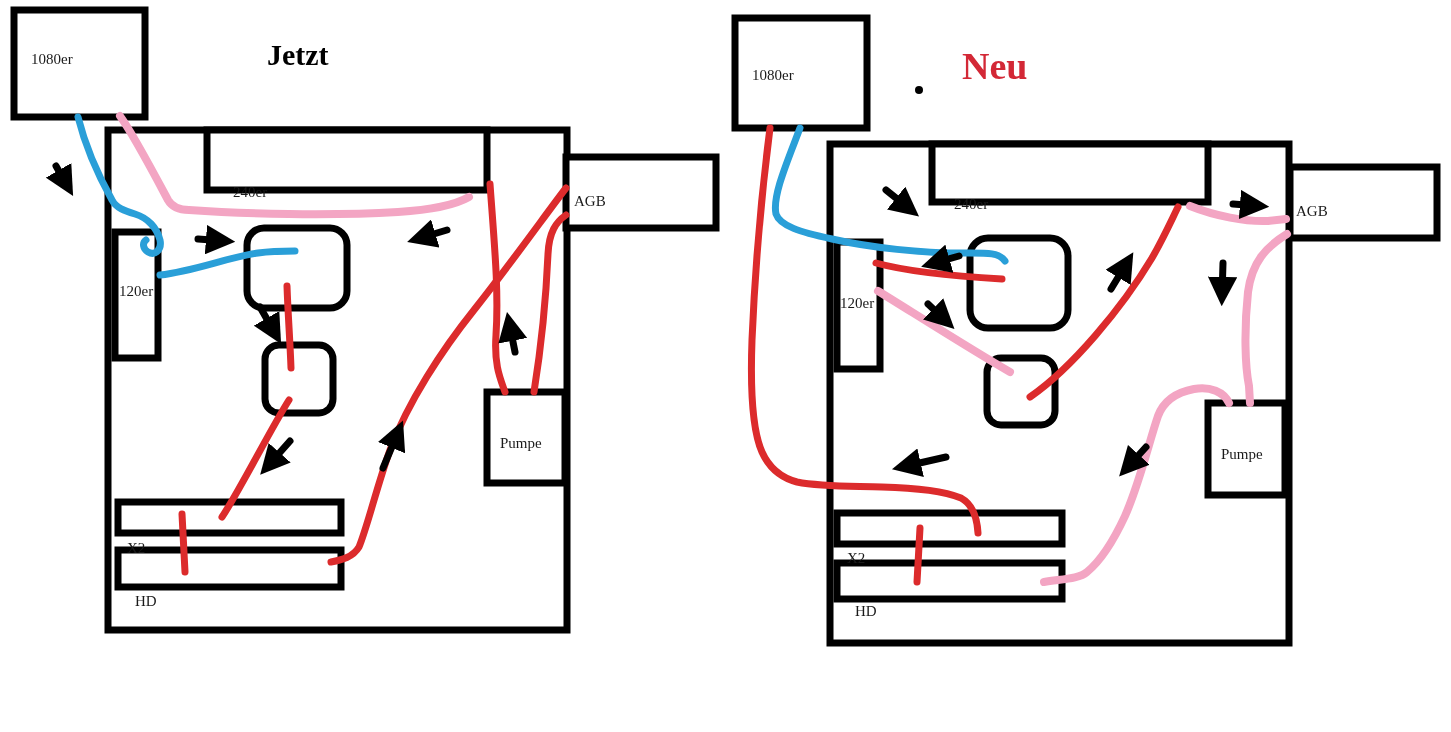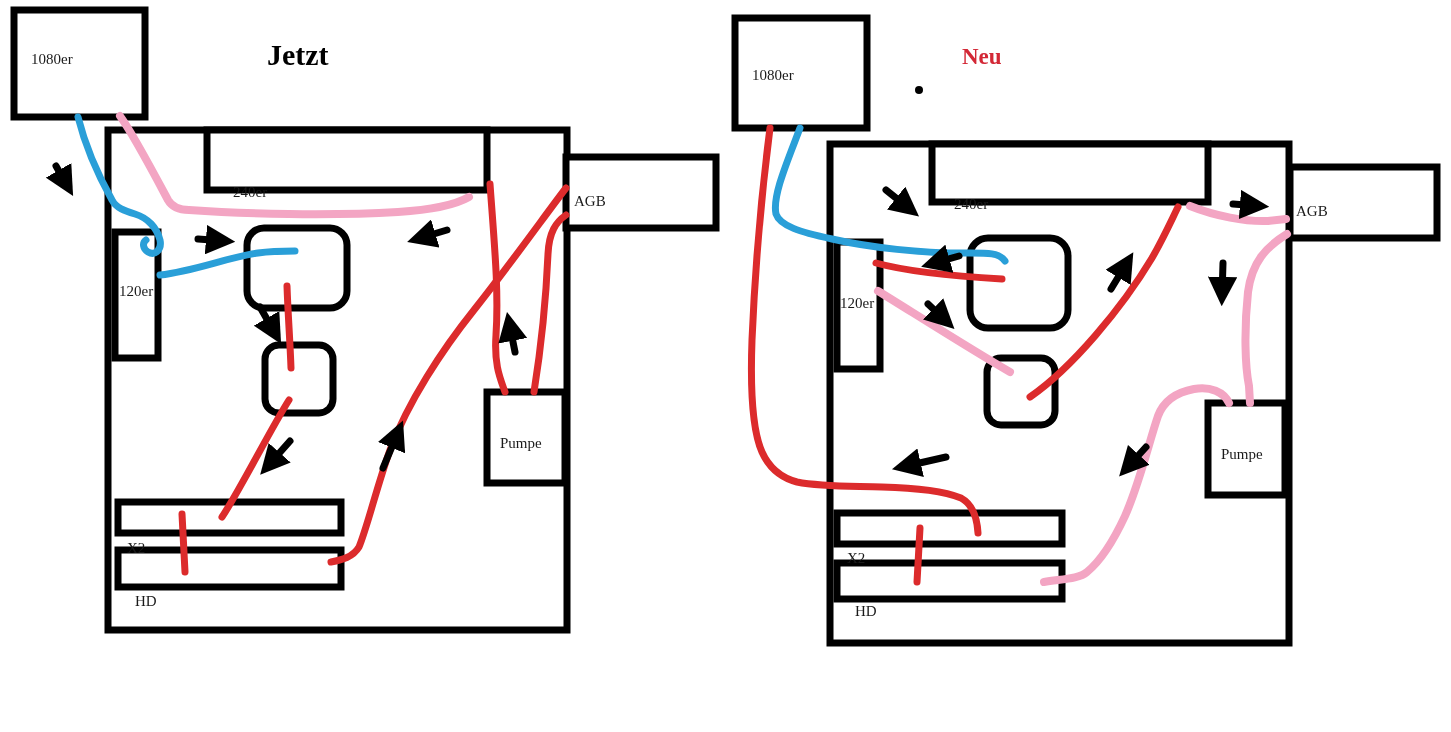--- a/index.html
+++ b/index.html
@@ -23,21 +23,21 @@
     color:var(--color-label);
     white-space:nowrap;
     margin-top:27px;
   }
   .title{
     position:absolute;
     font-weight:bold;
     white-space:nowrap;
   }
   .title-jetzt{font-size:30px;color:var(--color-outline);}
-  .title-neu{font-size:23px;color:var(--color-neu);}
+  .title-neu{font-size:38px;color:var(--color-neu);}
 </style>
 </head>
 <body>
 
 <div id="canvas">
 
   <svg id="shapes" width="1451" height="732" viewBox="0 0 1451 732">
     <defs>
       <marker id="ah" viewBox="0 0 10 10" refX="6.5" refY="5" markerWidth="4.2" markerHeight="4.2" orient="auto-start-reverse">
         <path d="M0,0 L10,5 L0,10 z" fill="#000000"></path>

